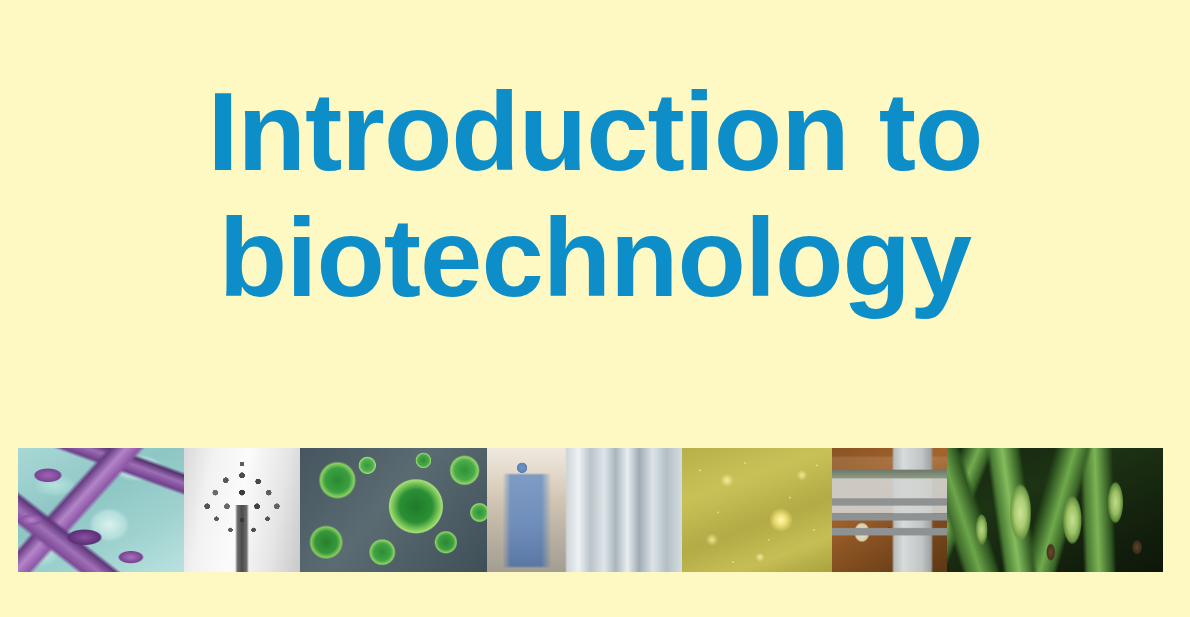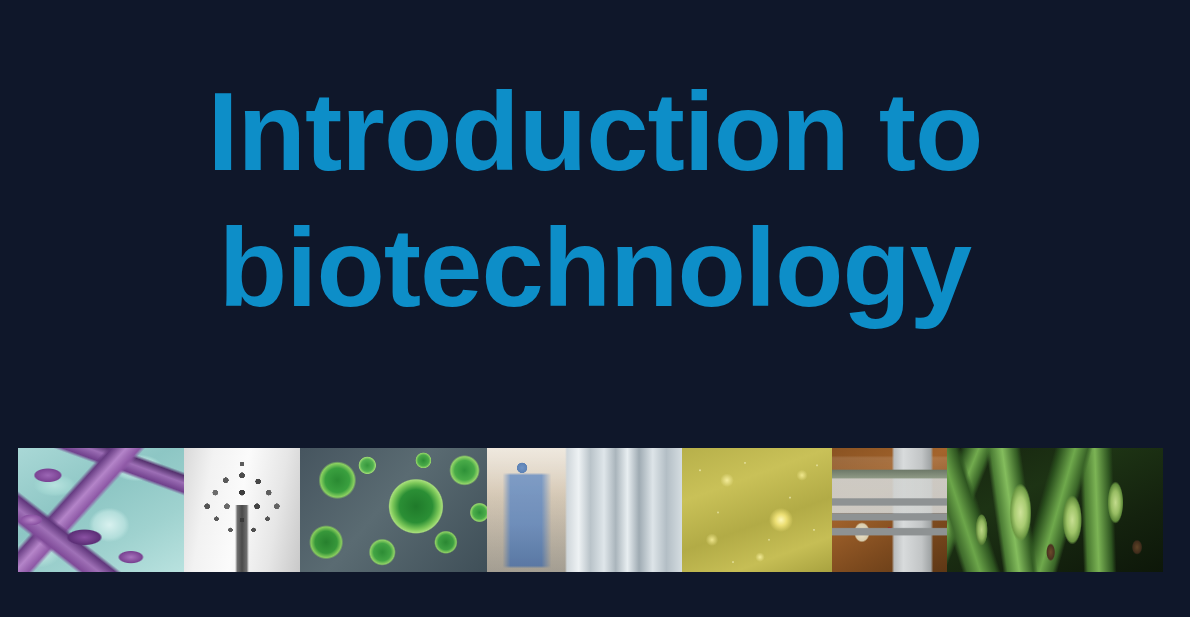--- a/index.html
+++ b/index.html
@@ -13,21 +13,21 @@
     height: 617px;
     position: relative;
     overflow: hidden;
     font-family: "Liberation Sans", sans-serif;
   }
 
   
   .slide {
     position: absolute;
     inset: 0;
-    background: #0f172a;
+    background: #fef9c3;
   }
 
   
   .title-block {
     position: absolute;
     left: 0;
     top: 74px;
     width: 1190px;
     text-align: center;
   }
@@ -35,21 +35,21 @@
     display: block;
     color: #0d8ec8;
     font-family: "Liberation Sans", sans-serif;
     font-weight: bold;
     font-size: 112px;
     line-height: 116px;
     letter-spacing: -1px;
     white-space: nowrap;
   }
   .title-line.line-2 {
-    margin-top: 20px;
+    margin-top: 10px;
   }
 
   
   .banner-strip {
     position: absolute;
     left: 18px;
     top: 448px;
     width: 1145px;
     height: 124px;
     display: flex;

